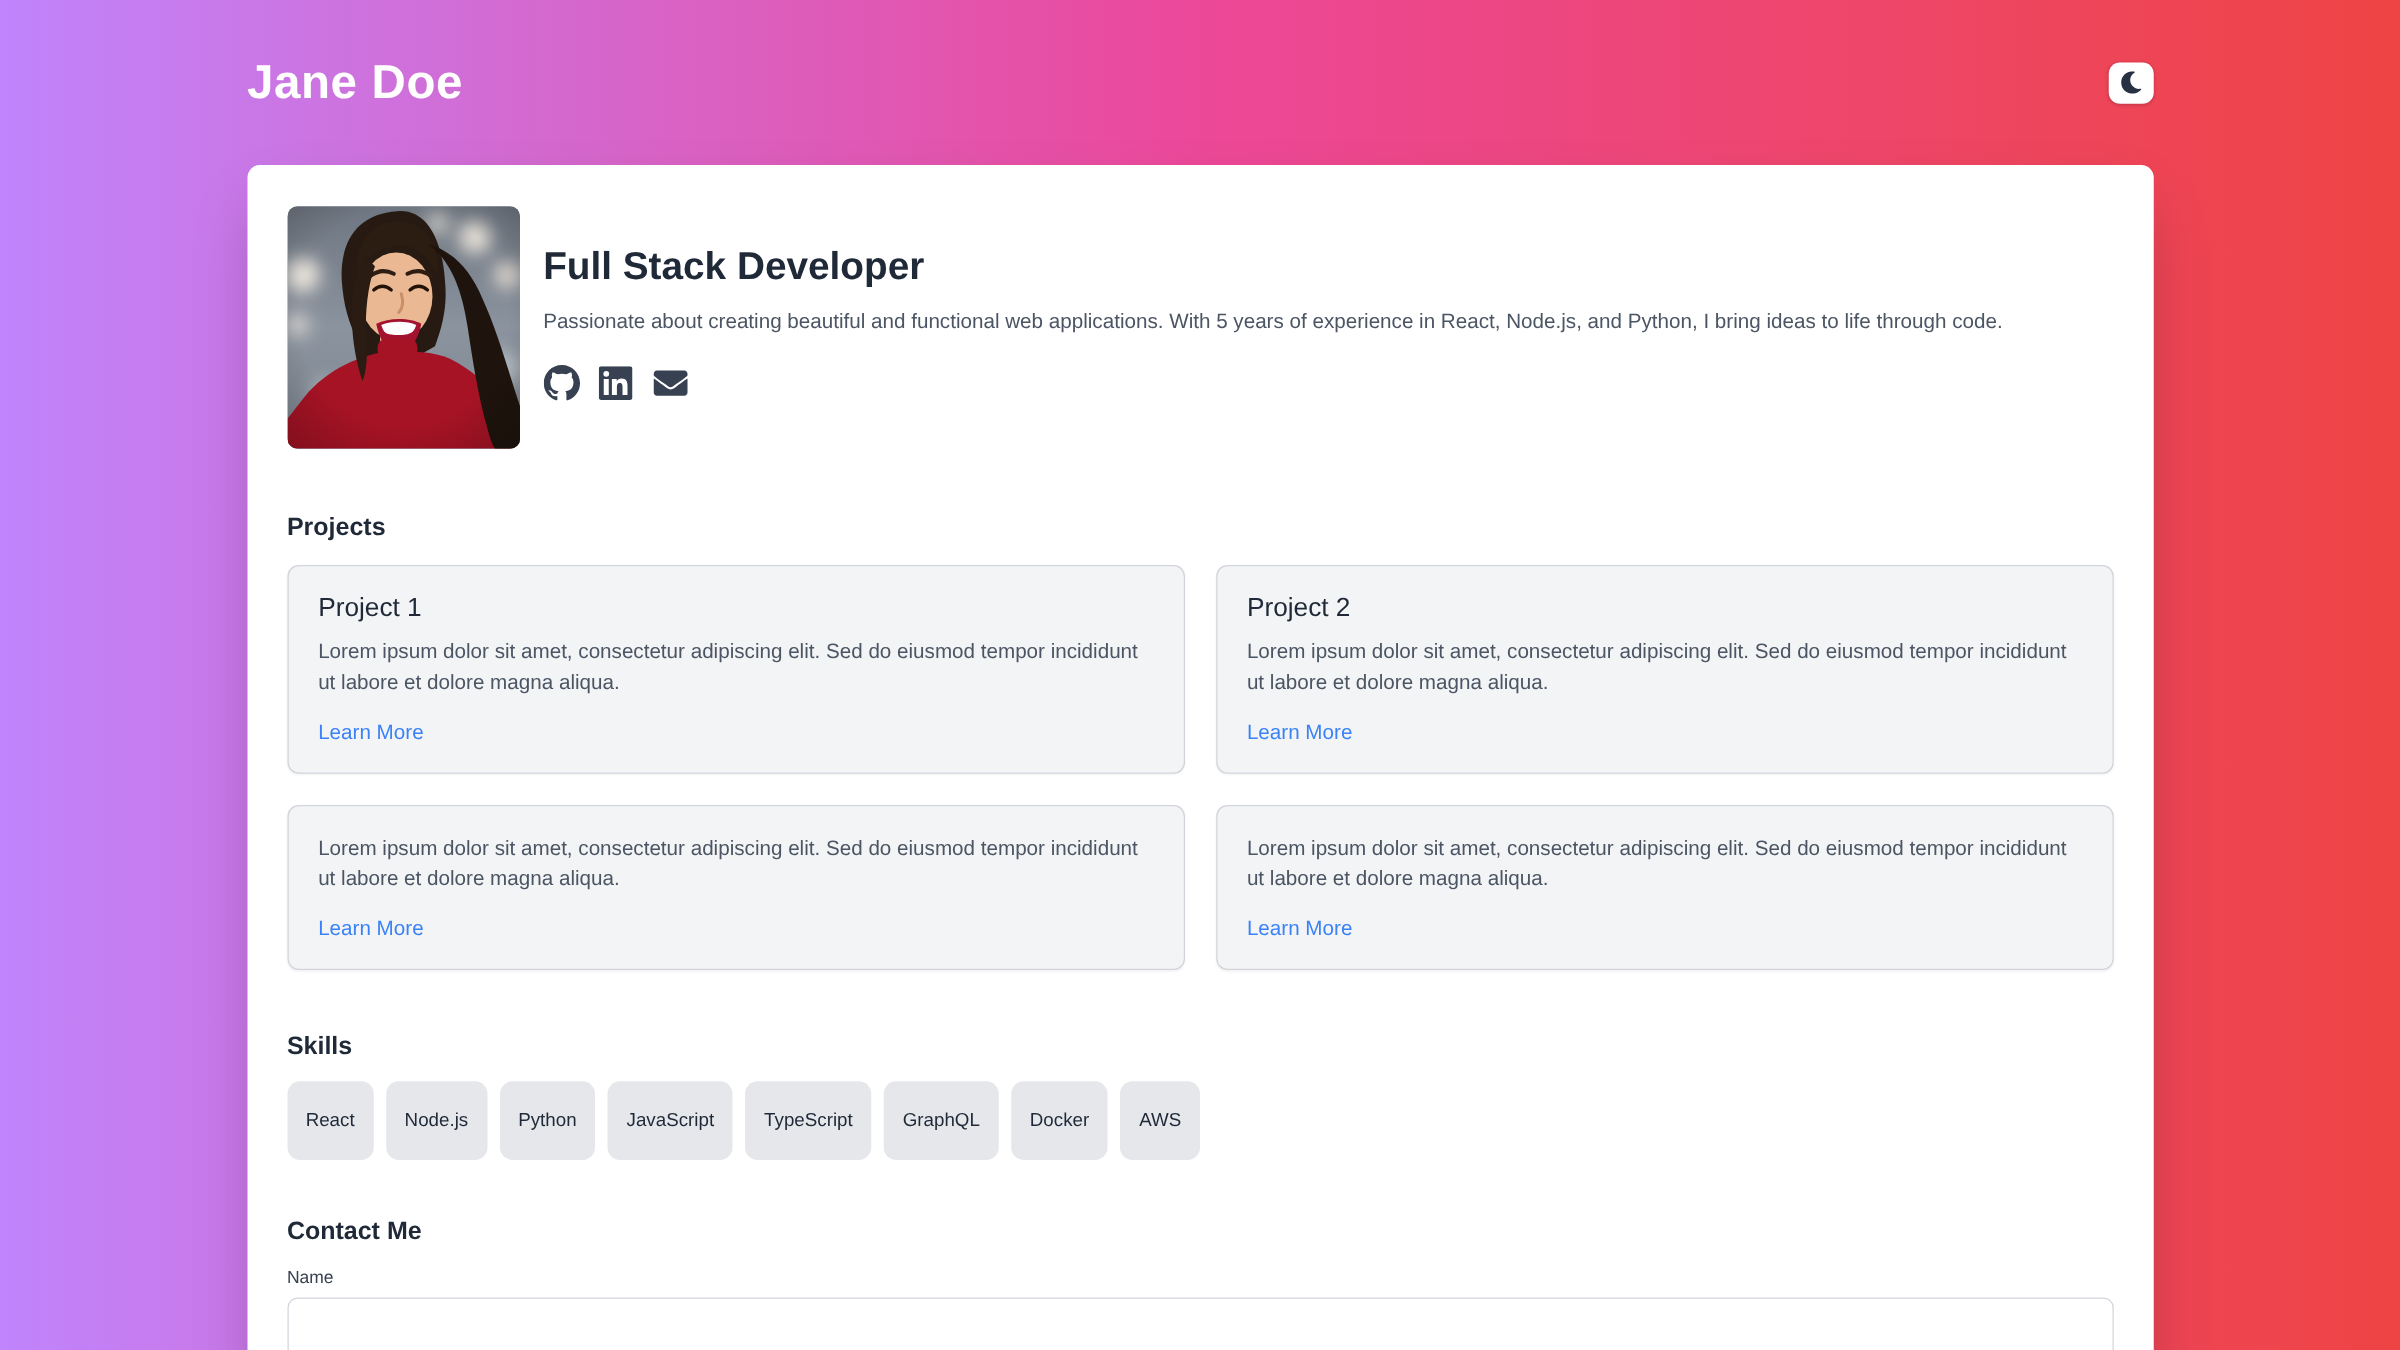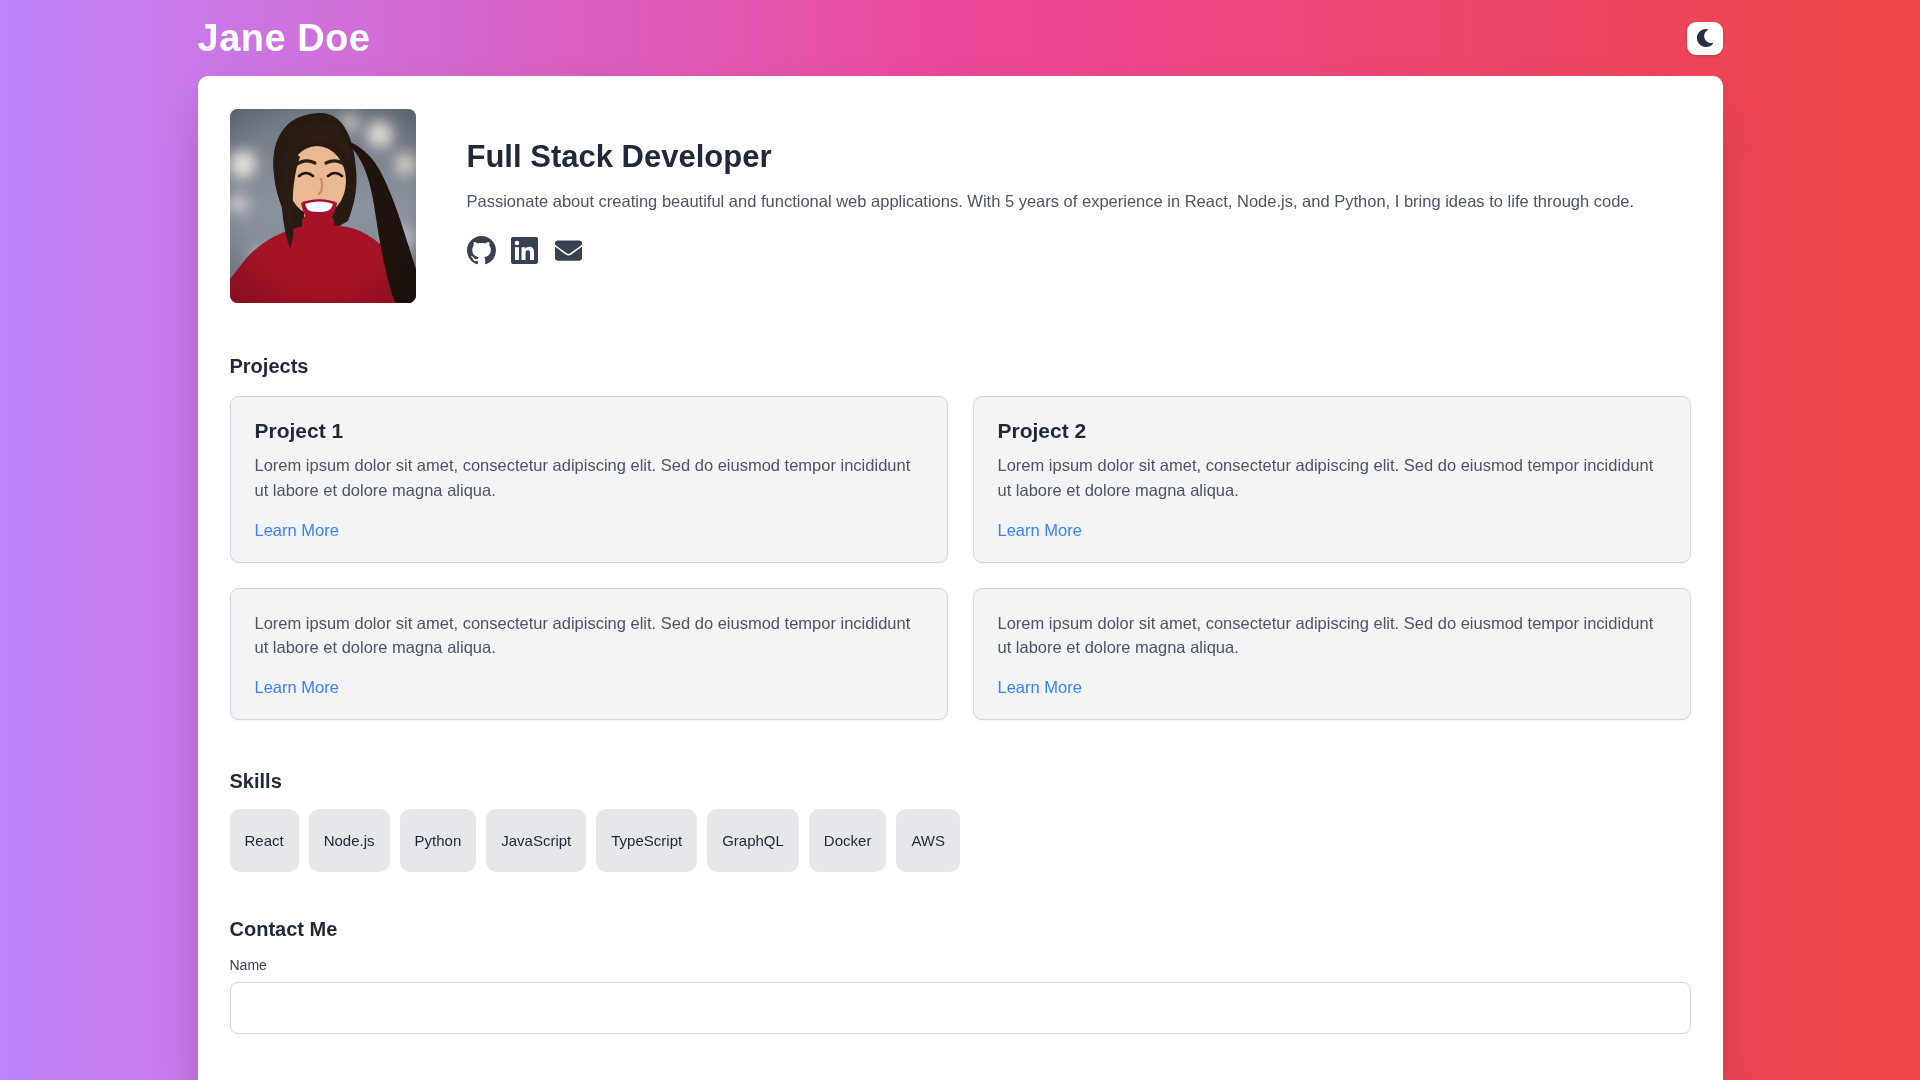--- a/index.html
+++ b/index.html
@@ -9,52 +9,52 @@
     --pill-bg:#e5e7eb; --icon:#374151; --input-border:#d1d5db;
   }
   *{box-sizing:border-box}
   html,body{margin:0;padding:0}
   body{
     width:1920px;height:1080px;overflow:hidden;
     font-family:"Liberation Sans","DejaVu Sans",sans-serif;
     background:linear-gradient(to right,var(--gradient-from) 0%,var(--gradient-via) 50%,var(--gradient-to) 100%);
   }
   .page{width:1525px;margin:0 auto}
-  .topbar{height:76px;display:flex;align-items:center;justify-content:space-between}
+  .topbar{height:132px;display:flex;align-items:center;justify-content:space-between}
   .site-title{margin:0;font-size:38px;font-weight:700;color:#ffffff;letter-spacing:.5px}
   .theme-btn{width:36px;height:33px;border:none;border-radius:9px;background:#ffffff;
     display:flex;align-items:center;justify-content:center;cursor:pointer;
     box-shadow:0 1px 3px rgba(0,0,0,.2);padding:0}
   .theme-btn svg{width:18px;height:18px;fill:#273143}
 
   .card{
     background:var(--card-bg);border-radius:10px 10px 0 0;
     padding:33px 32px 60px;min-height:976px;
     box-shadow:0 25px 50px -12px rgba(0,0,0,.25);
   }
 
-  .profile{display:flex;gap:51px}
+  .profile{display:flex;gap:19px}
   .photo{width:186px;height:194px;border-radius:8px;overflow:hidden;flex-shrink:0;background:#8b939e}
   .photo svg{display:block;width:186px;height:194px}
   .profile-info{flex:1;min-width:0}
   .profile-title{margin:30px 0 0;font-size:31px;font-weight:700;color:var(--heading)}
   .profile-bio{margin:14px 0 0;max-width:1215px;font-size:16.5px;line-height:1.55;color:var(--body-text)}
   .socials{margin-top:21px;display:flex;align-items:center;gap:15px}
   .socials a{display:inline-flex;align-items:center;text-decoration:none}
   .socials svg{fill:var(--icon)}
 
   .section{margin-top:52px}
   .section-heading{margin:0 0 14px;font-size:20px;font-weight:700;color:var(--heading)}
 
   .projects-grid{display:grid;grid-template-columns:1fr 1fr;gap:25px;margin-top:18px}
   .project-card{
     background:var(--project-card-bg);border:1px solid var(--project-card-border);
     border-radius:9px;padding:22px 24px;box-shadow:0 1px 2px rgba(0,0,0,.05);
   }
-  .project-title{margin:0 0 10px;font-size:21px;font-weight:700;color:var(--heading)}
+  .project-title{margin:0 0 10px;font-size:21px;font-weight:400;color:var(--heading)}
   .project-desc{margin:0 0 18px;font-size:16.5px;line-height:1.5;color:var(--body-text);max-width:660px}
   .project-link{color:var(--link);font-size:16.5px;text-decoration:none}
 
   .skills{margin-top:50px}
   .pills{display:flex;flex-wrap:wrap;gap:10px;margin-top:16px}
   .pill{background:var(--pill-bg);color:var(--heading);font-size:15px;line-height:1;
     padding:24px 15px;border-radius:10px;display:inline-block}
 
   .contact{margin-top:46px}
   .field-label{display:block;margin:16px 0 9px;font-size:14px;color:var(--icon)}

